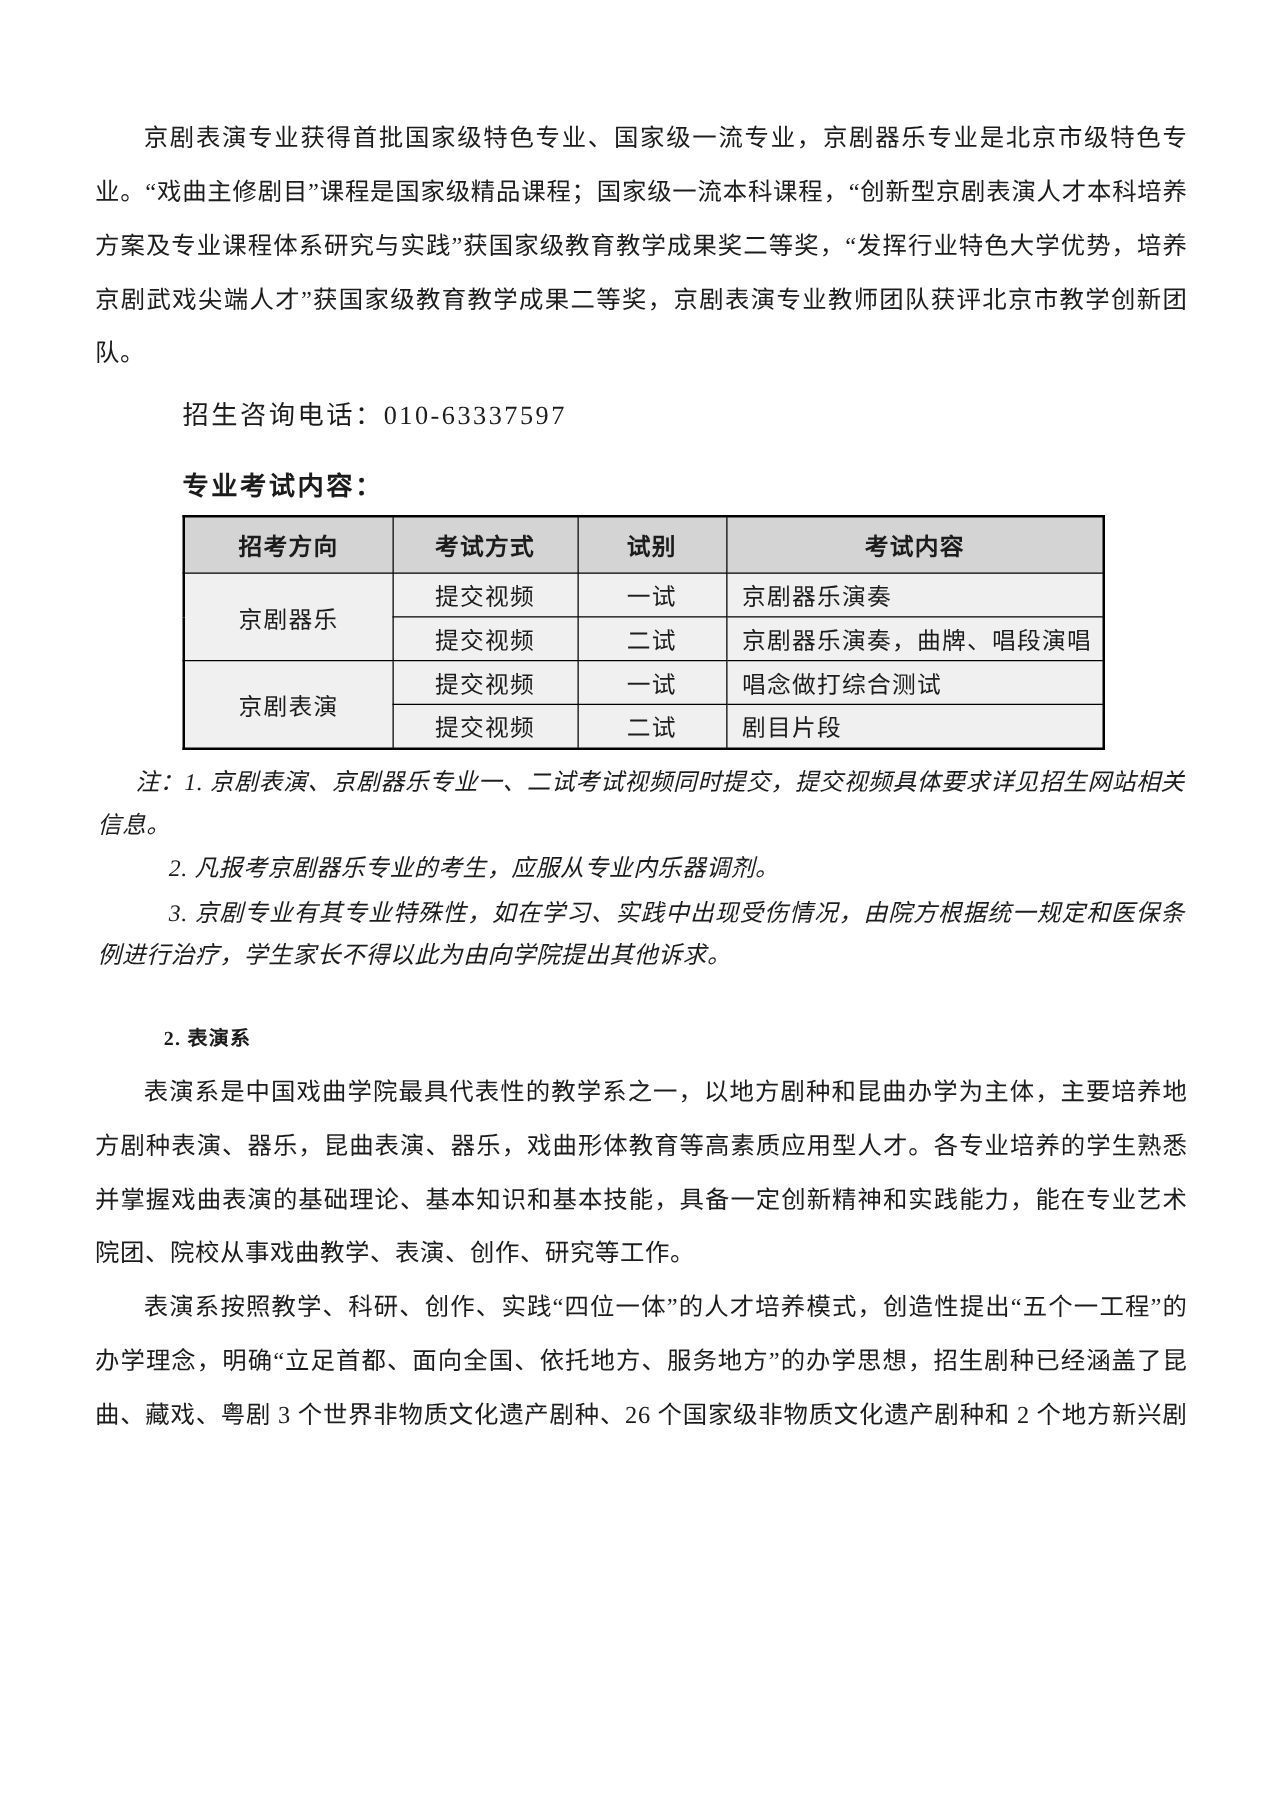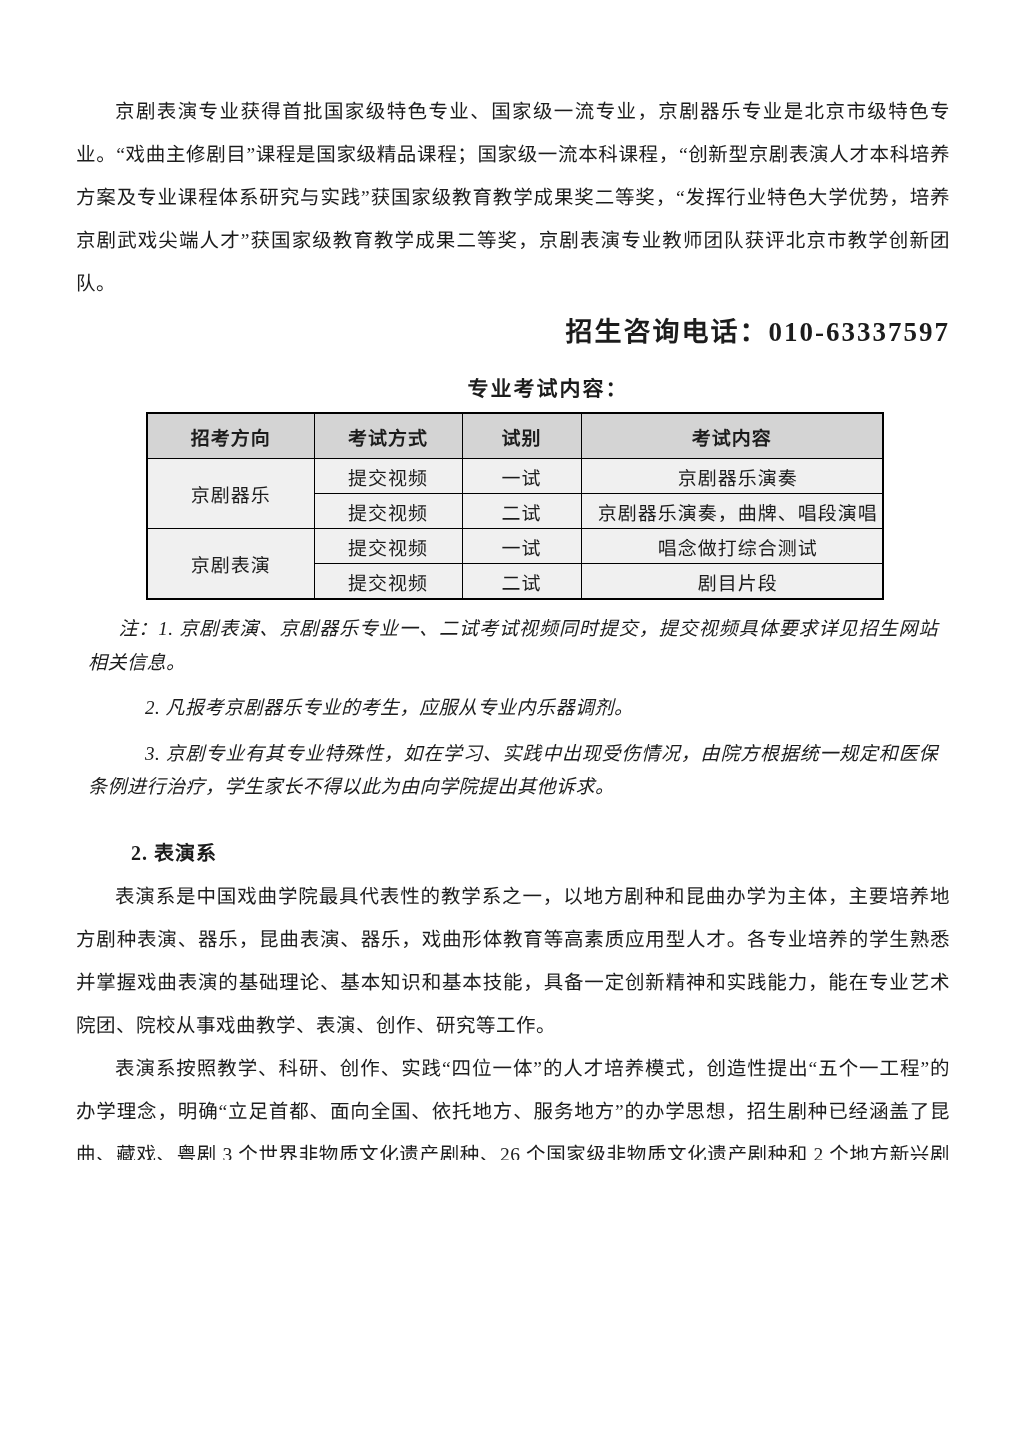--- a/index.html
+++ b/index.html
@@ -24,33 +24,31 @@
   .body-para {
     margin: 0;
     font-size: 19.5px;
     line-height: 43px;
     text-align: justify;
     text-indent: 2em;
     letter-spacing: 0.5px;
   }
   .phone-line {
     margin: 6px 0 0 70px;
-    font-size: 27px;
-    font-weight: bold;
+    font-size: 21px;
+    font-weight: normal;
     line-height: 43px;
     letter-spacing: 2px;
-    text-align: right;
   }
   .exam-heading {
     margin: 14px 0 0 70px;
     font-size: 21px;
     font-weight: bold;
     line-height: 43px;
     letter-spacing: 2px;
-    text-align: center;
   }
   table.exam-table {
     margin: 1px 0 0 70px;
     border-collapse: collapse;
     width: 736px;
     table-layout: fixed;
   }
   table.exam-table th,
   table.exam-table td {
     border: 1.5px solid #000000;
@@ -63,41 +61,41 @@
   table.exam-table th {
     background: #d4d4d4;   
     height: 44px;
     font-weight: bold;
   }
   table.exam-table td {
     background: #f0f0f0;   
     height: 34px;
   }
   table.exam-table td.cell-content {
-    text-align: center;
+    text-align: left;
     padding-left: 12px;
   }
   col.c1 { width: 167px; }
   col.c2 { width: 148px; }
   col.c3 { width: 119px; }
   col.c4 { width: 302px; }
   .notes {
     margin-top: 10px;
     font-style: italic;
     font-size: 19px;
     line-height: 33.5px;
     text-align: justify;
     letter-spacing: 0.5px;
   }
-  .notes p { margin: 12px; }
+  .notes p { margin: 2px; }
   .note-first   { text-indent: 1.6em; }
   .note-follow  { text-indent: 3em; }
   .section-heading {
     margin: 28px 0 0 55px;
-    font-size: 20px;
+    font-size: 16px;
     font-weight: bold;
     line-height: 43px;
     letter-spacing: 1px;
   }
   .page-number {
     position: absolute;
     top: 1340px;
     left: 0;
     width: 100%;
     text-align: center;

